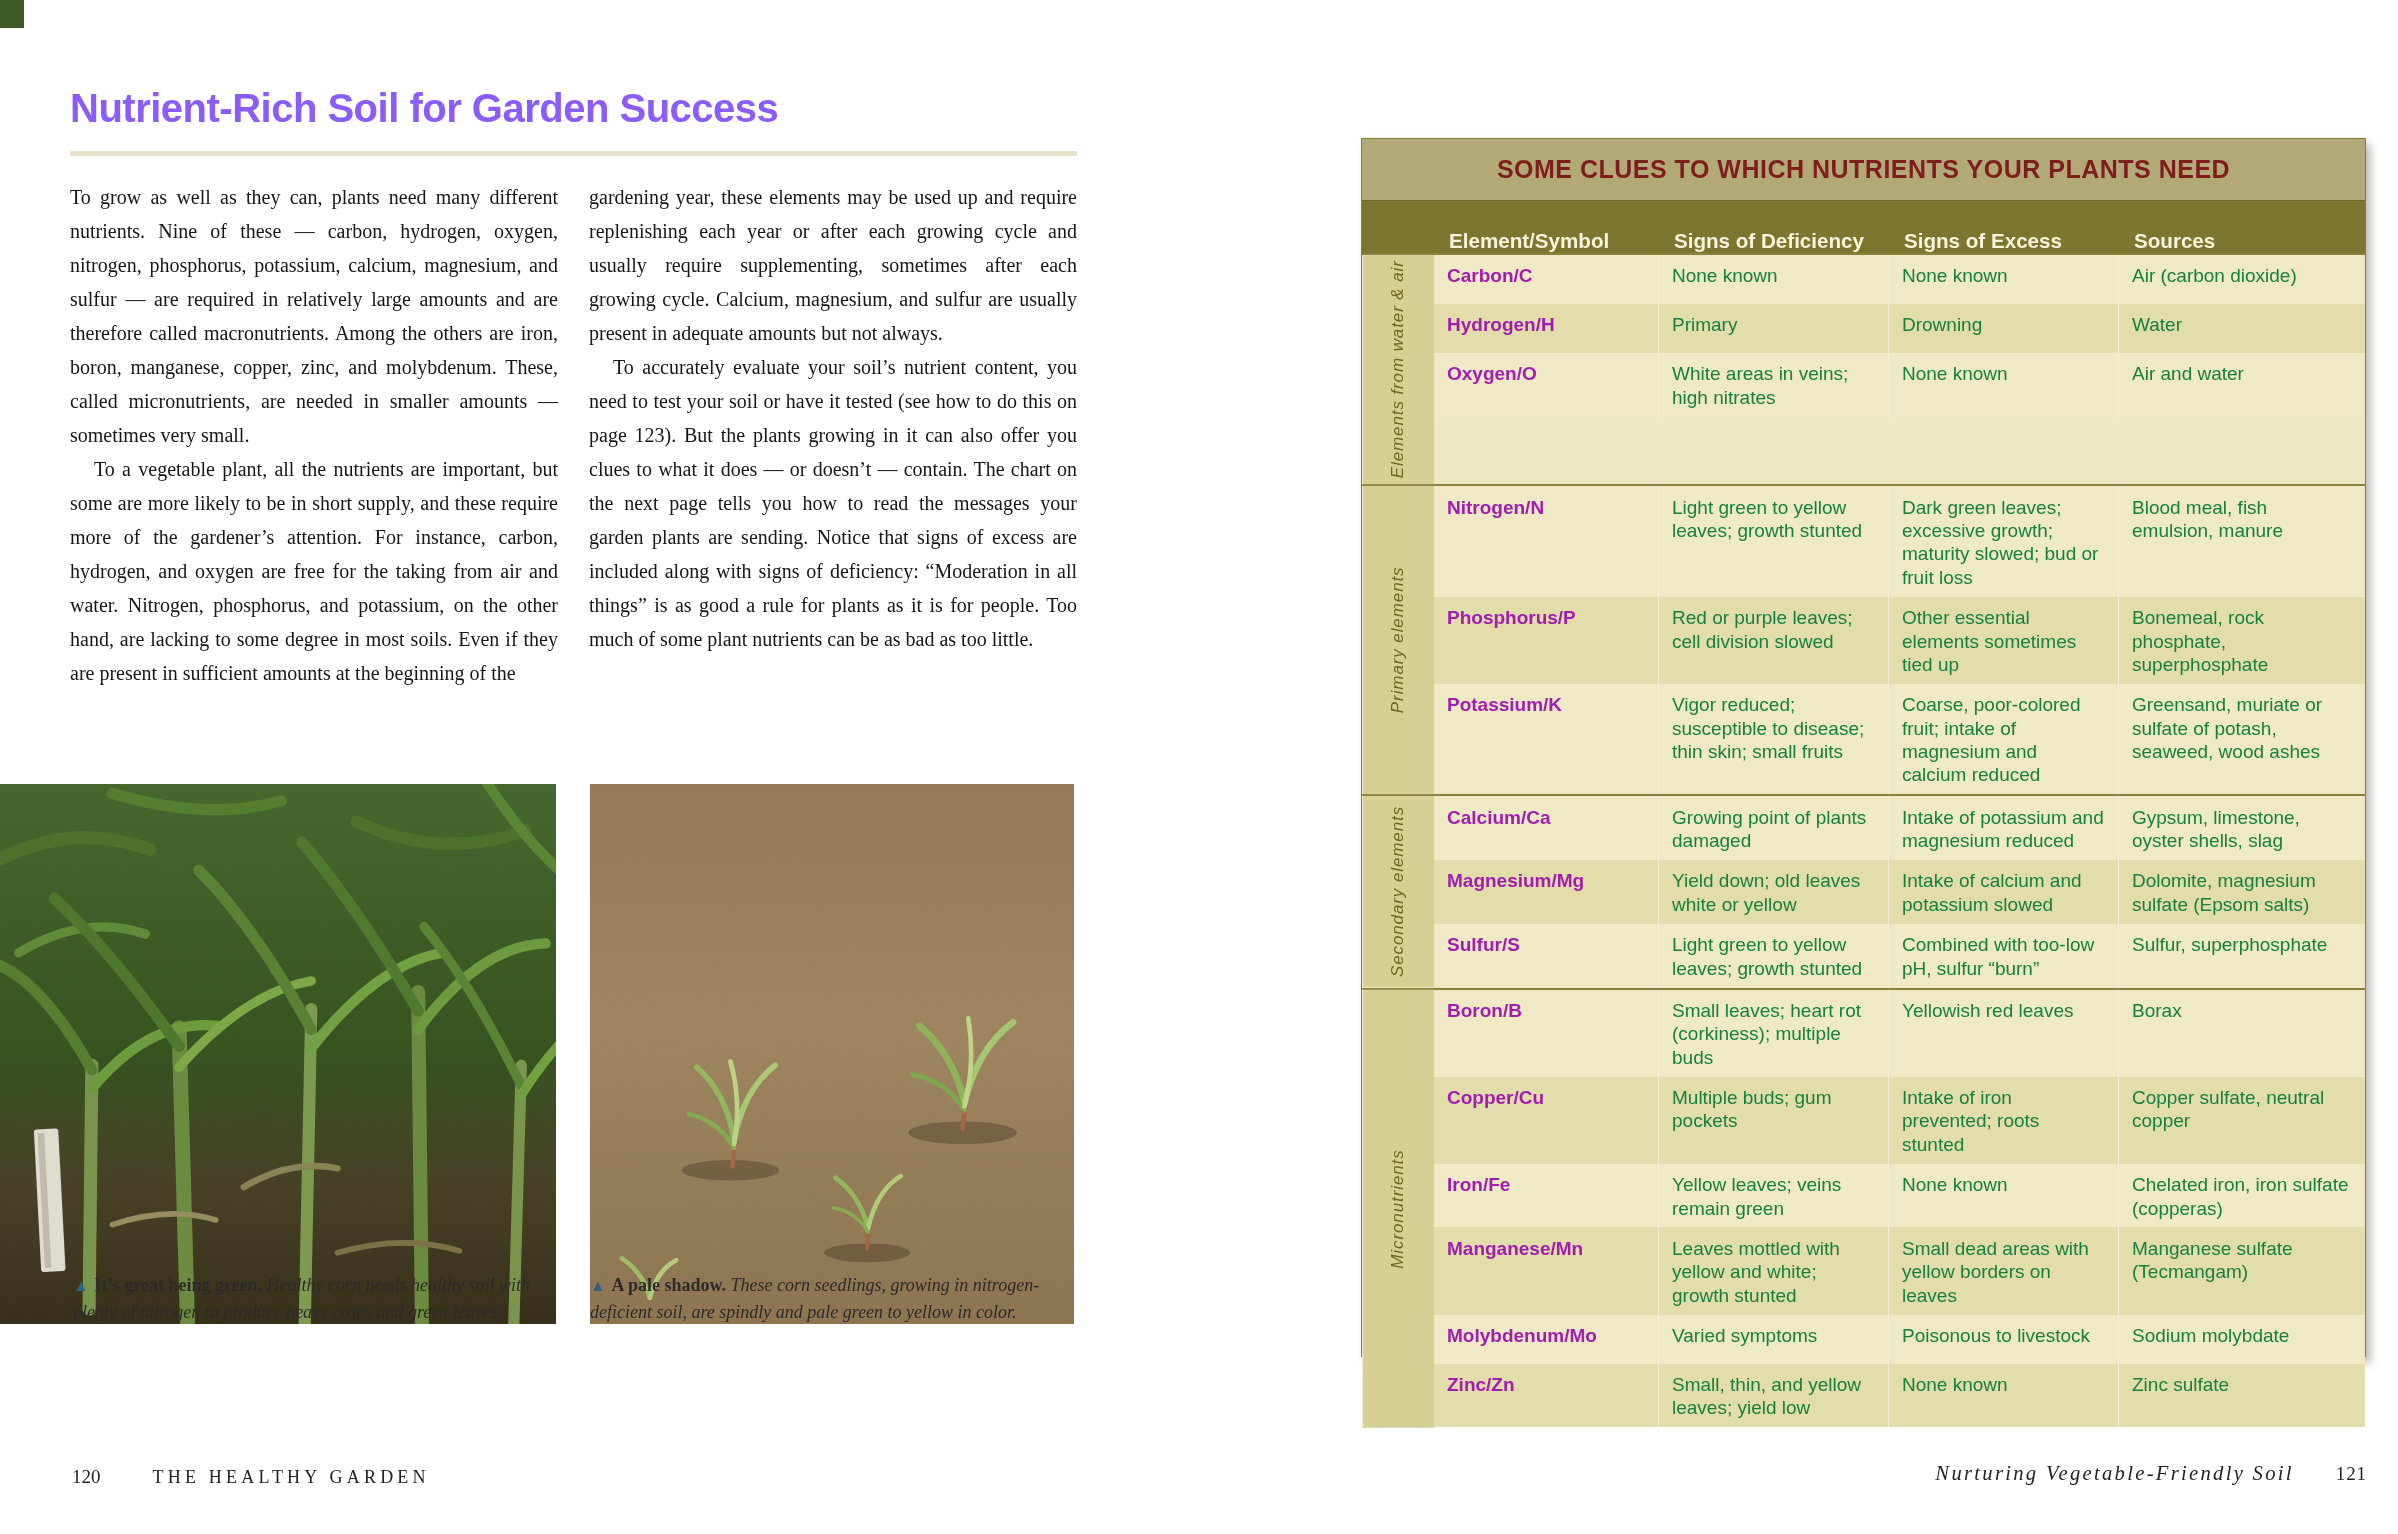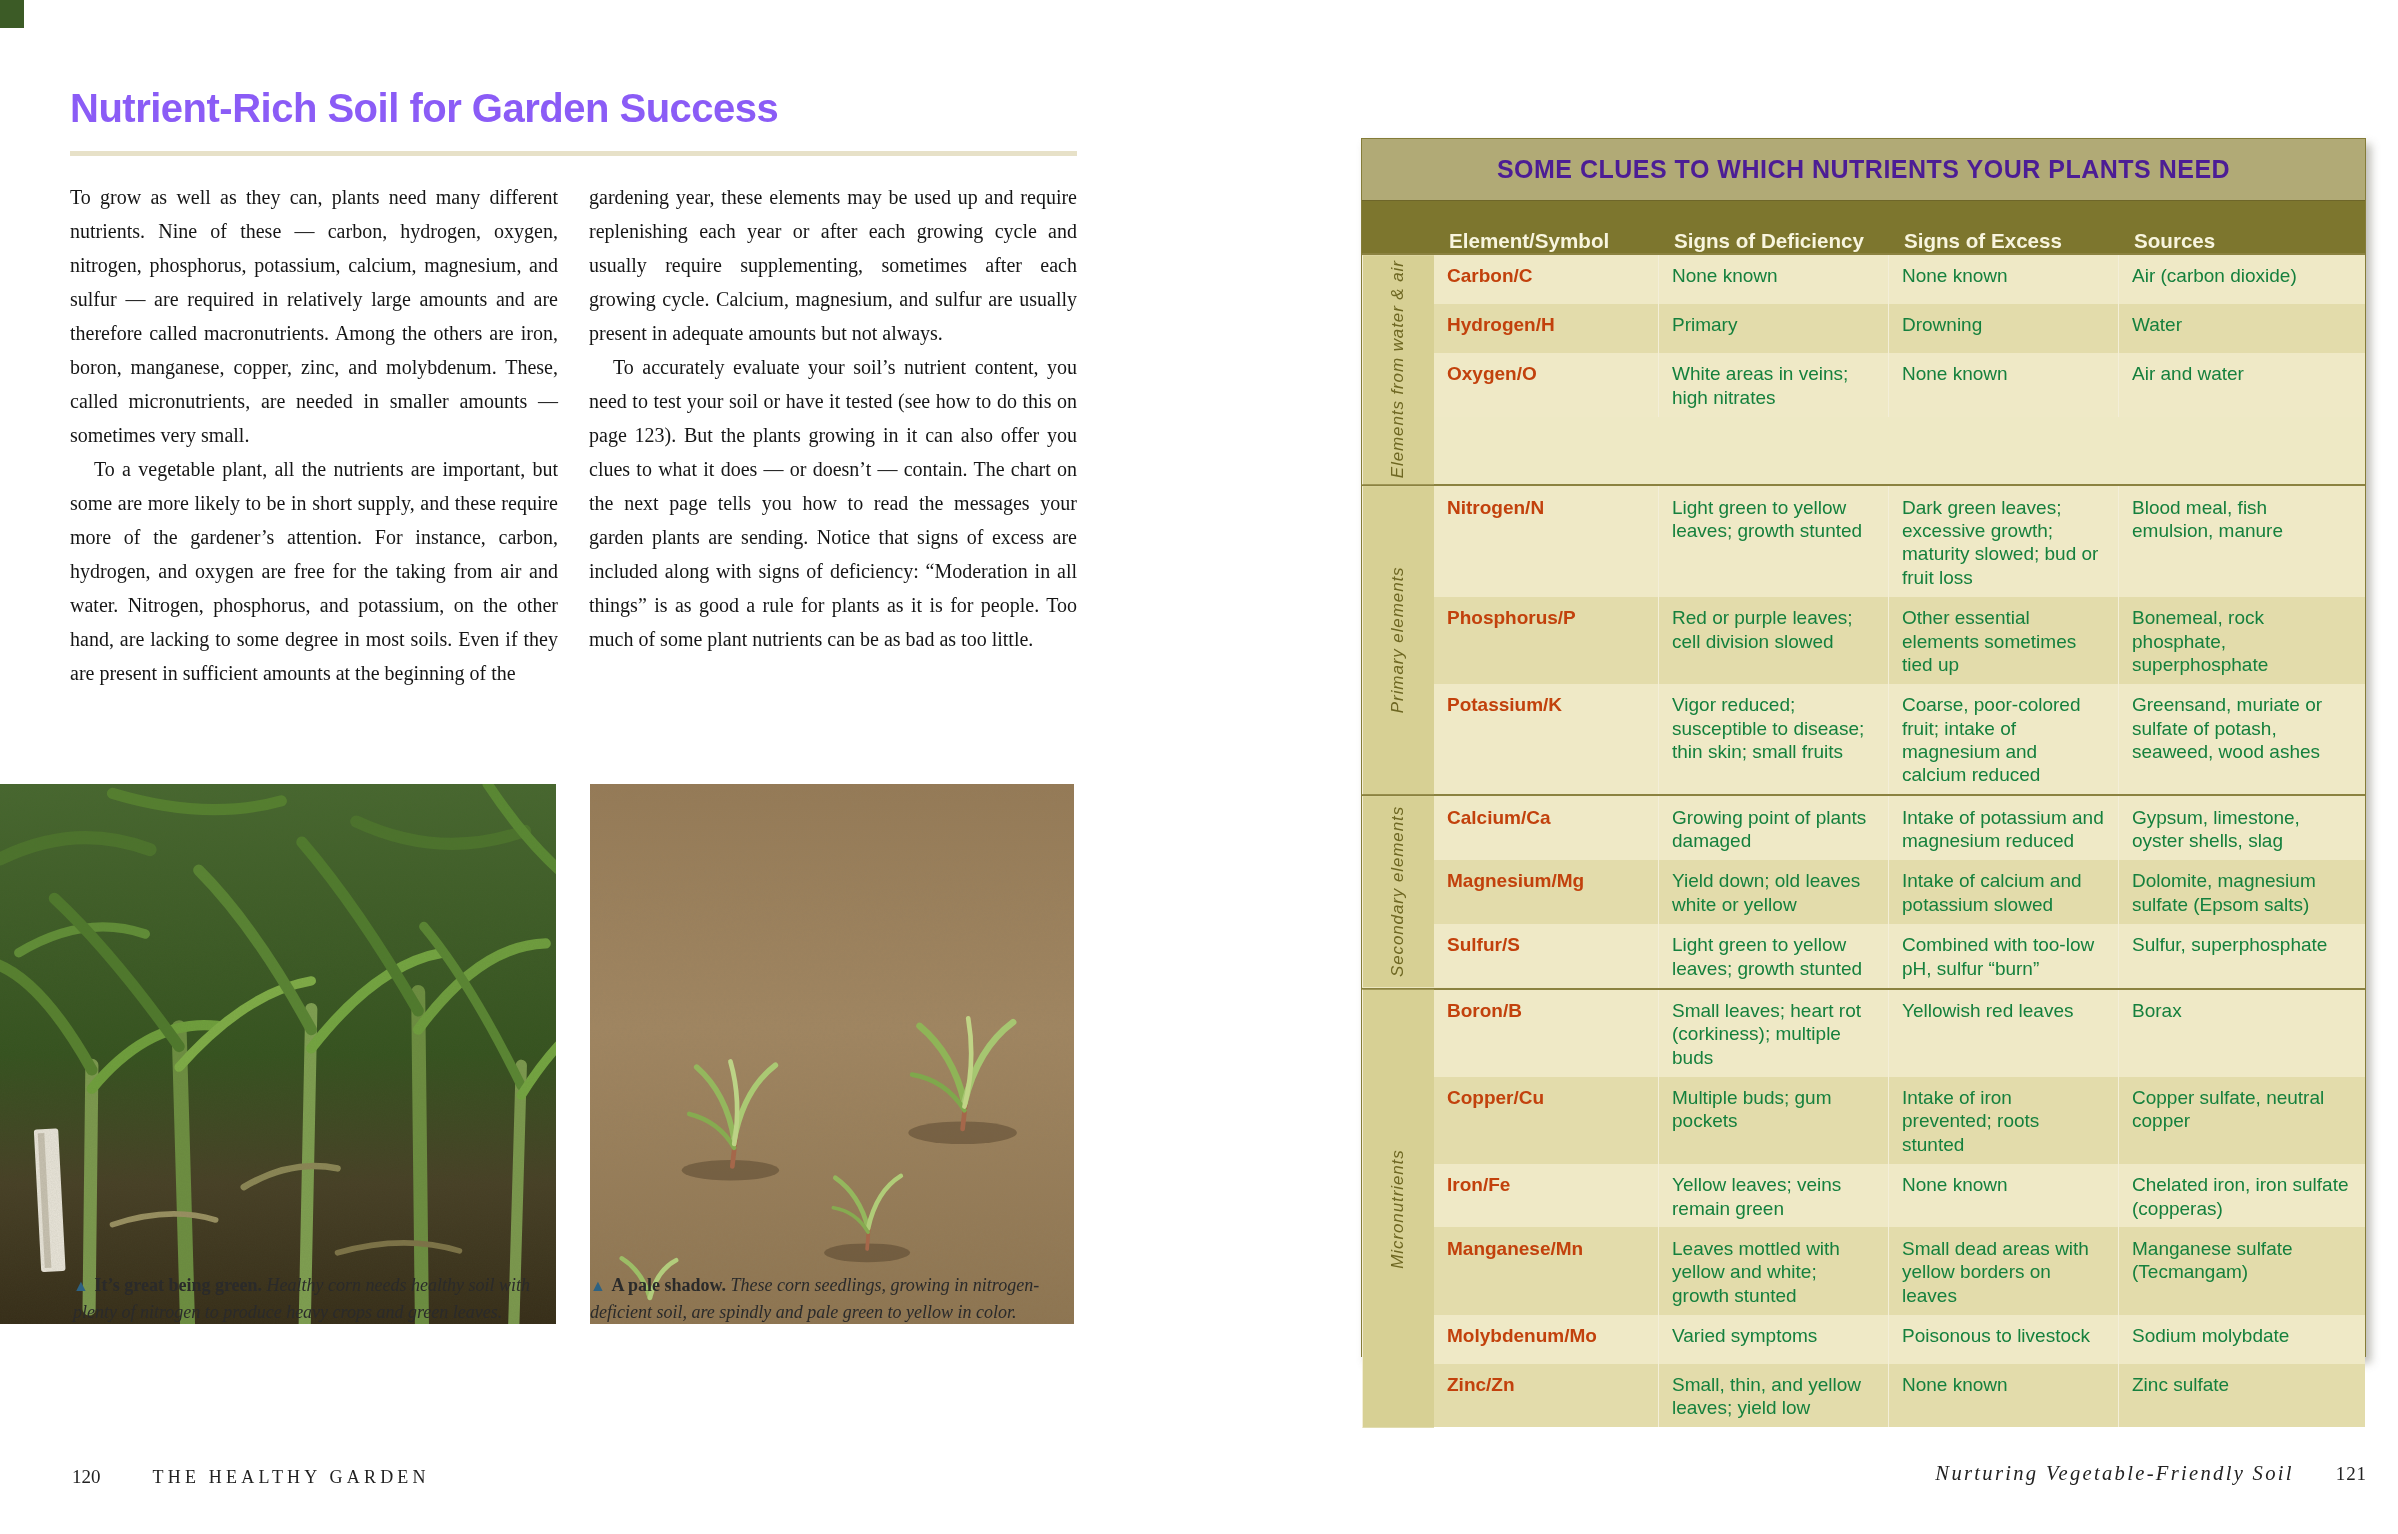--- a/index.html
+++ b/index.html
@@ -44,21 +44,21 @@
   
   #nutrient-table {
     position:absolute; left:1361px; top:138px; width:1005px; height:1219px;
     border:1.9px solid #847c38; background:#eee9c5; display:flex; flex-direction:column;
     box-shadow:4.7px 5.6px 8.4px rgba(110,108,95,0.45);
     font-family:"Liberation Sans", sans-serif;
   }
   #table-title {
     height:62px; flex:0 0 62px; background:#b1aa76; border-bottom:1.9px solid #6e662a;
     display:flex; align-items:center; justify-content:center;
-    font-weight:700; font-size:25px; letter-spacing:0.5px; color:#4c1d95;
+    font-weight:700; font-size:25px; letter-spacing:0.5px; color:#7f1d1d;
   }
   #table-header {
     height:52px; flex:0 0 52px; background:#7d762e; color:#f8f5de;
     display:flex; align-items:flex-end; padding-left:74px;
     font-weight:700; font-size:20.6px;
   }
   #table-header .hcell { padding-left:13px; }
   .h-el { width:225px; } .h-def { width:230px; } .h-exc { width:230px; } .h-src { flex:1; }
   .group { display:flex; border-top:2.8px solid #8b8240; }
   .group:first-of-type { border-top:none; }
@@ -72,21 +72,21 @@
   }
   .rows { flex:1; display:flex; flex-direction:column; }
   .row { display:flex; min-height:49px; }
   .rows .row:nth-child(odd) { background:#efe9c6; }
   .rows .row:nth-child(even) { background:#e3dcab; }
   .group:last-of-type .rows .row:last-child { flex:1; }
   .cell {
     padding:9.4px 13px 7.5px 13px; font-size:19px; line-height:23.4px; color:#15803d;
     border-right:1.9px solid #f3eed8;
   }
-  .cell.el { width:225px; font-weight:700; font-size:19px; color:#c2410c; }
+  .cell.el { width:225px; font-weight:700; font-size:19px; color:#a21caf; }
   .cell.def { width:230px; }
   .cell.exc { width:230px; }
   .cell.src { flex:1; border-right:none; }
 </style>
 </head>
 <body>
 
 <div id="spread">
 
   <div id="corner-artifact"></div>

